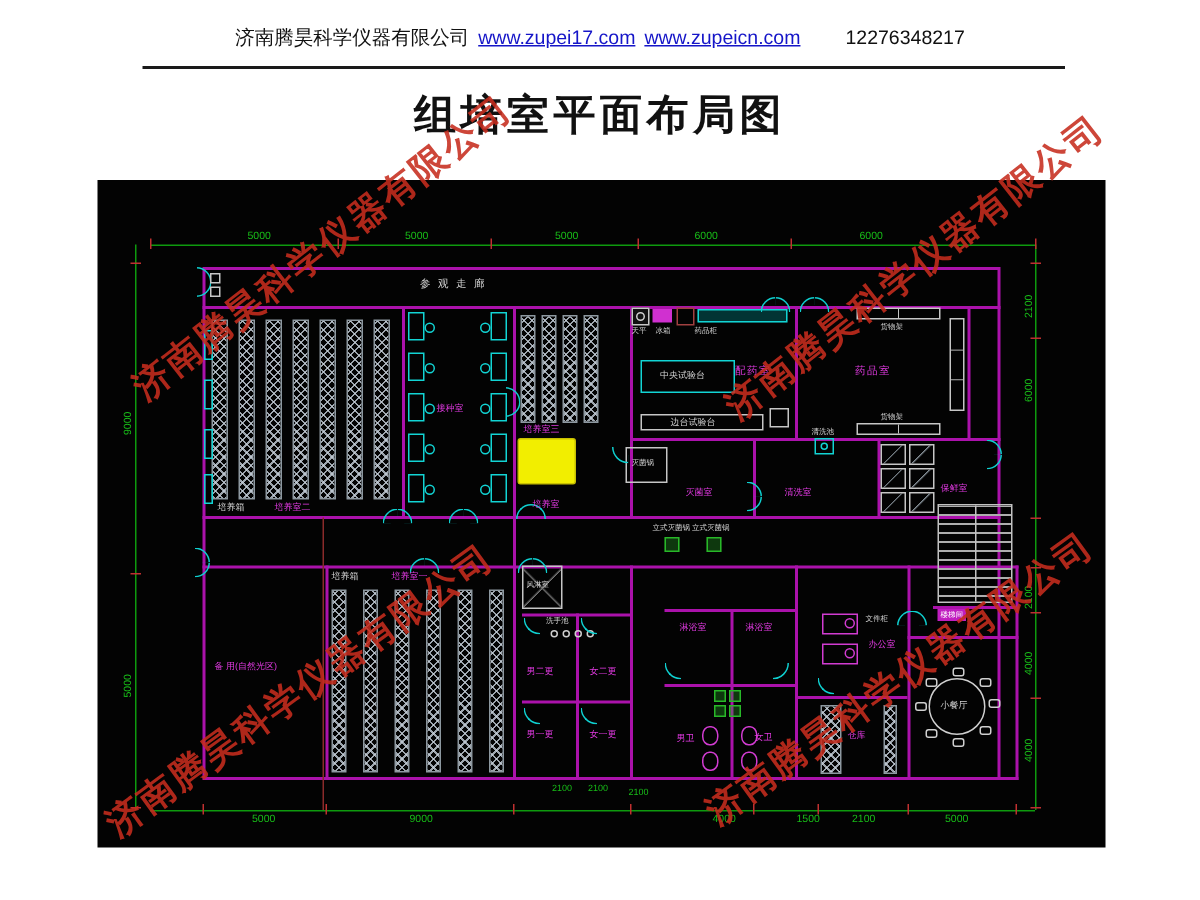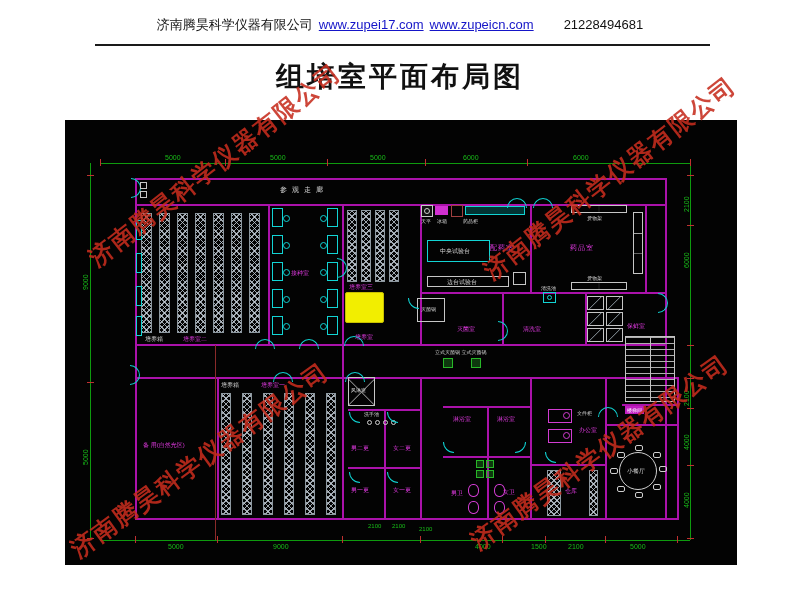--- a/index.html
+++ b/index.html
@@ -51,21 +51,21 @@
 .lt-strip{position:absolute;background:#c01ec0;color:#fff;font-size:5px;line-height:8px;padding:0 2px;white-space:nowrap;z-index:8}
 .fls{position:absolute;border:1px solid #c6c6c6;background:linear-gradient(45deg,transparent 47%,#777 48%,transparent 52%),linear-gradient(-45deg,transparent 47%,#777 48%,transparent 52%)}
 
 .wm{position:absolute;color:rgba(198,44,30,.88);font-size:24px;font-weight:bold;letter-spacing:2px;white-space:nowrap;transform:translate(-50%,-50%) rotate(-38deg);z-index:60;pointer-events:none}
 .wm.r36{transform:translate(-50%,-50%) rotate(-36deg)}
 </style>
 </head>
 <body>
 
 <div class="hdr">
-  <span>济南腾昊科学仪器有限公司</span><a class="lnk" href="#">www.zupei17.com</a><a class="lnk" href="#">www.zupeicn.com</a><span class="phone">21228494681</span>
+  <span>济南腾昊科学仪器有限公司</span><a class="lnk" href="#">www.zupei17.com</a><a class="lnk" href="#">www.zupeicn.com</a><span class="phone">12276348217</span>
 </div>
 <div class="hdr-line"></div>
 <div class="title">组培室平面布局图</div>
 
 <div id="cad">
 
   <div class="dl" style="left:35px;top:43px;width:590px;height:1px"></div>
   <div class="dl" style="left:25px;top:43px;width:1px;height:377px"></div>
   <div class="dl" style="left:625px;top:43px;width:1px;height:377px"></div>
   <div class="dl" style="left:35px;top:420px;width:590px;height:1px"></div>

